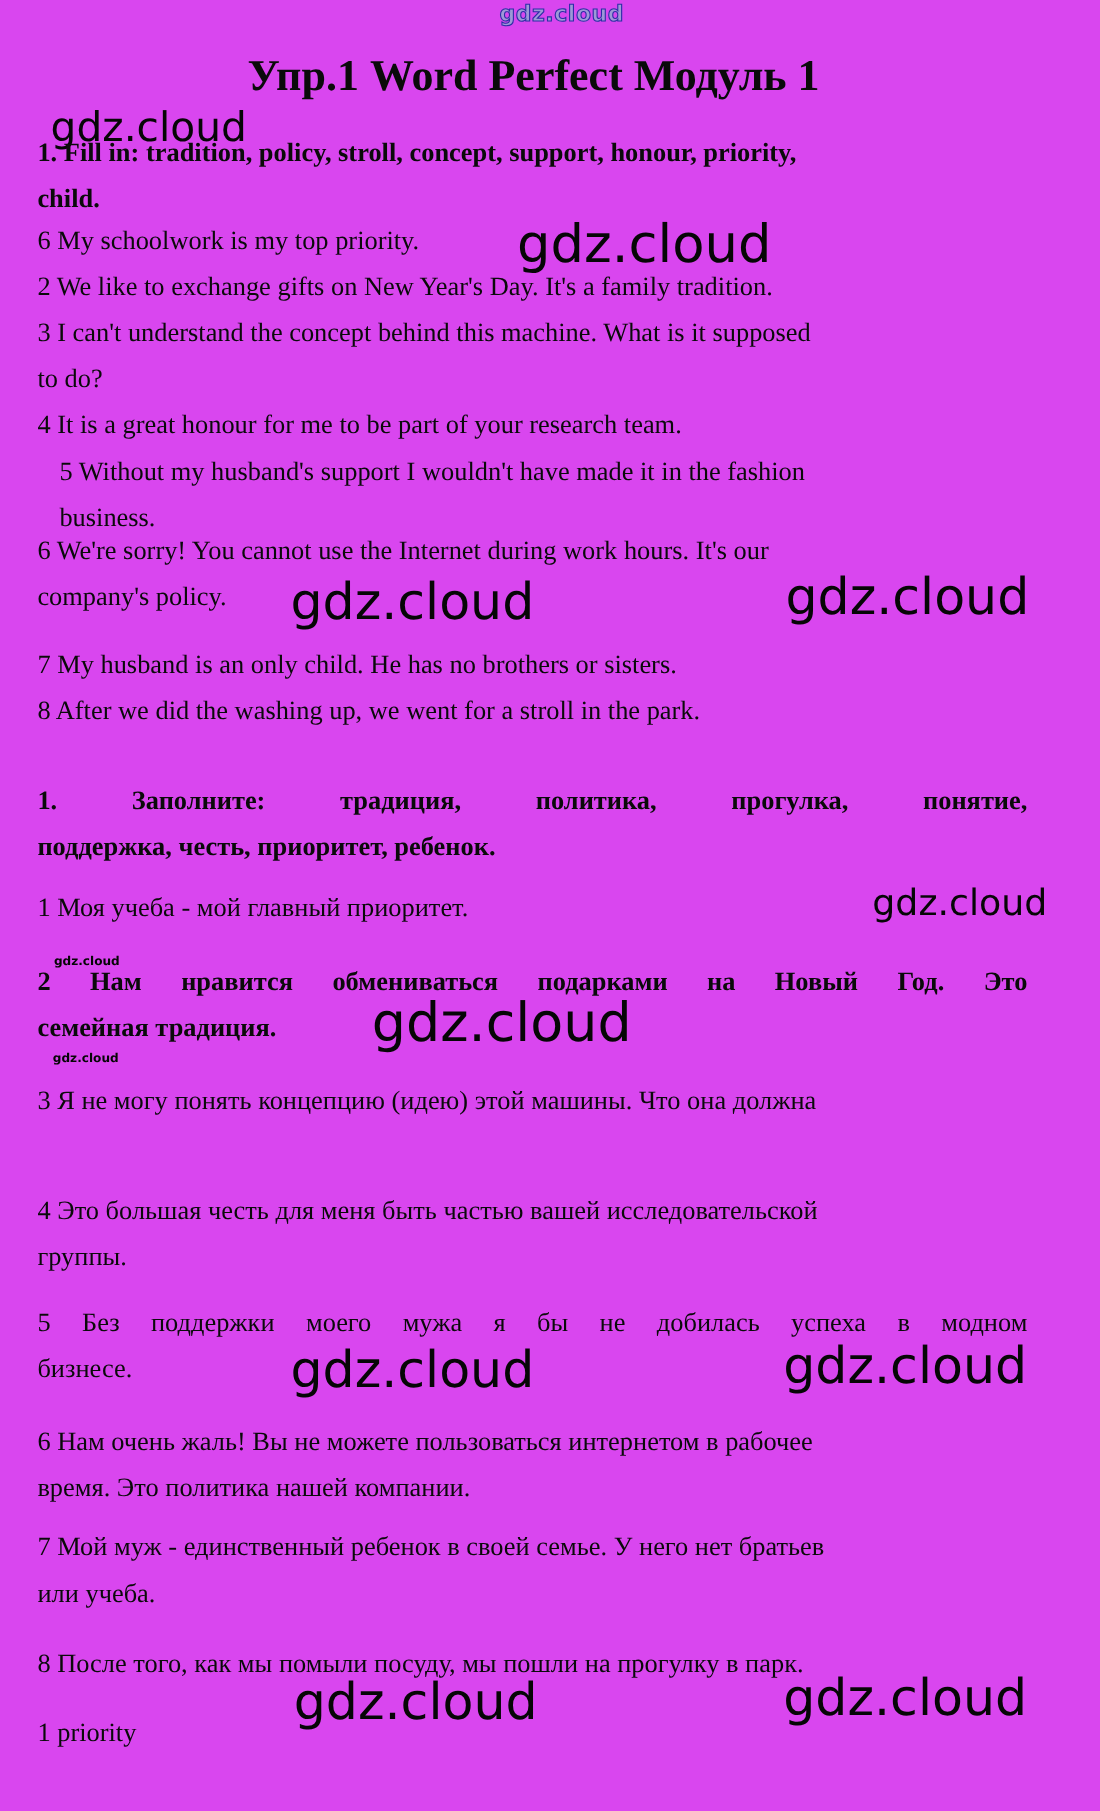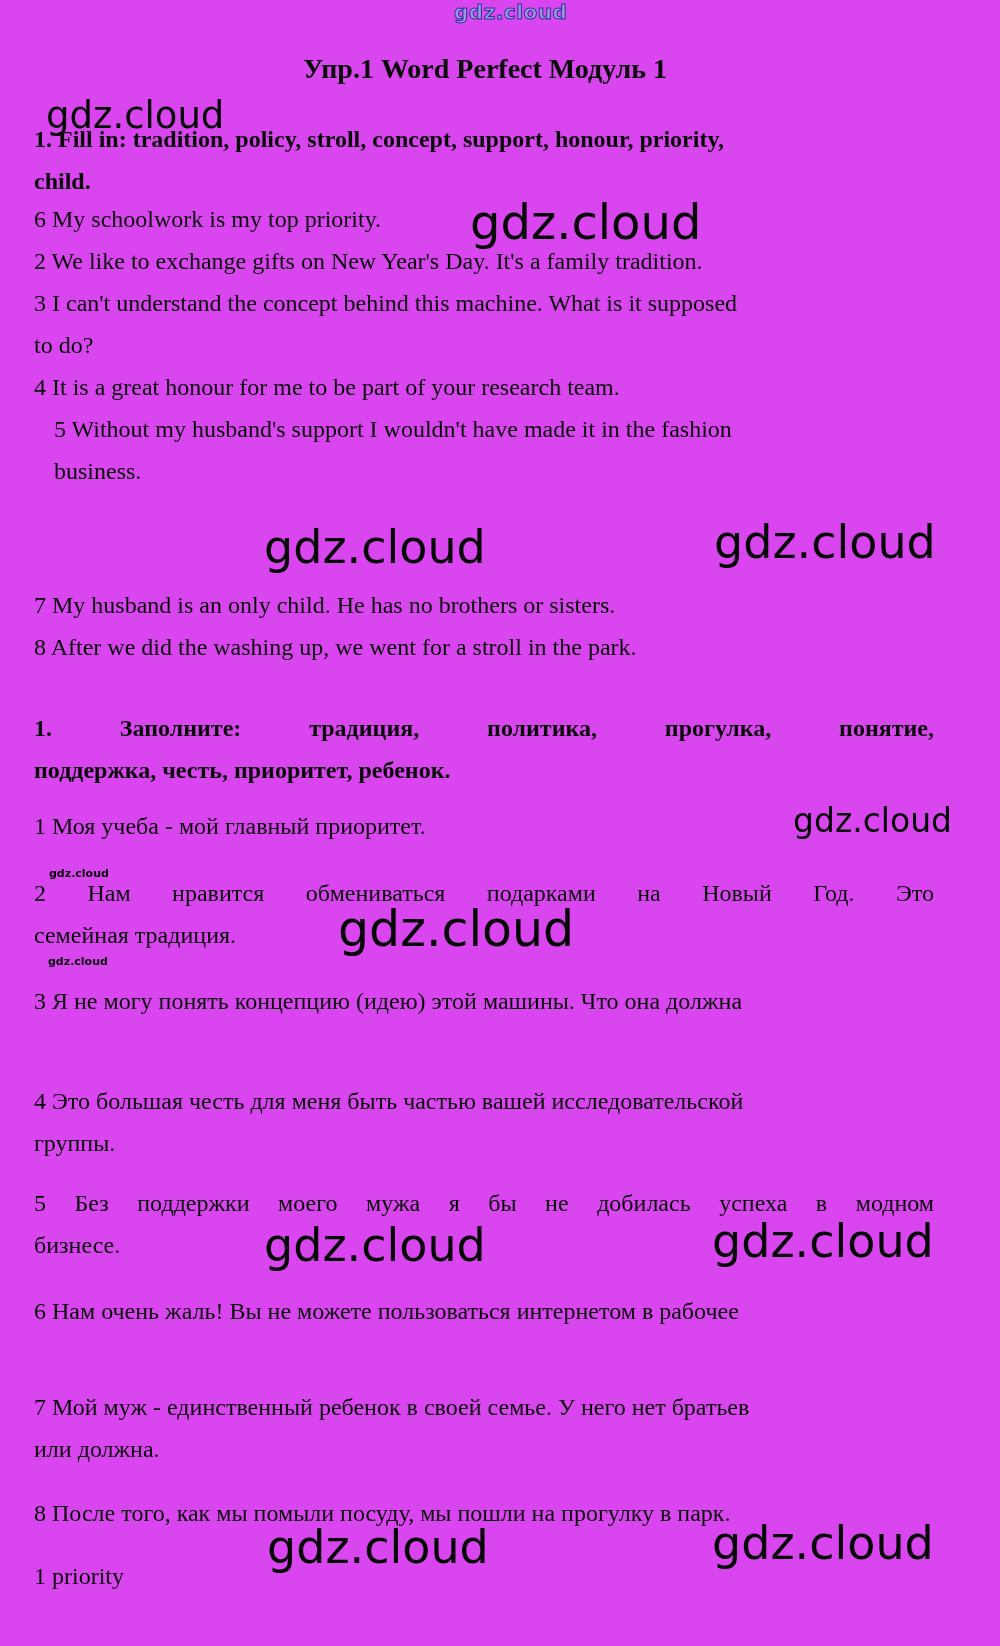--- a/index.html
+++ b/index.html
@@ -3,21 +3,21 @@
 <meta charset="utf-8">
 <style>
   html,body{margin:0;padding:0;background:#ffffff;}
   #page{position:relative;width:1000px;height:1646px;background:#d946ef;overflow:hidden;
         font-family:"Liberation Serif",serif;color:#0a0a0a;}
   .abs{position:absolute;}
   .para{left:34px;width:900px;font-size:24px;line-height:42px;text-align:left;}
   .para .ln{white-space:nowrap;}
   .para .jl{white-space:normal;text-align:justify;text-align-last:justify;}
   .bold{font-weight:bold;}
-  #doc-title{left:0;width:970px;text-align:center;font-size:28px;font-weight:bold;line-height:42px;}
+  #doc-title{left:0;width:970px;text-align:center;font-size:40px;font-weight:bold;line-height:42px;}
   .wm{position:absolute;font-family:"DejaVu Sans",sans-serif;color:#060606;line-height:1;white-space:nowrap;}
   .wm-big{font-size:46px;font-weight:500;}
   .wm-tiny{font-size:11px;font-weight:700;}
   #wm-top{font-size:20px;font-weight:700;letter-spacing:0.5px;color:rgba(255,255,255,0.15);
           -webkit-text-stroke:1px #2d2da6;text-shadow:0 0 1px #8a8ad0;}
 </style>
 </head>
 <body>
 
 <div id="page">
@@ -53,56 +53,61 @@
     <div class="ln">3 I can't understand the concept behind this machine. What is it supposed</div>
     <div class="ln">to do?</div>
   </div>
   <div class="abs para" style="top:366px;">
     <div class="ln">4 It is a great honour for me to be part of your research team.</div>
   </div>
   <div class="abs para" style="top:408px;margin-left:20px;">
     <div class="ln">5 Without my husband's support I wouldn't have made it in the fashion</div>
     <div class="ln">business.</div>
   </div>
+  <div class="abs para" style="top:480px;">
+    <div class="ln">6 We're sorry!  You cannot use the Internet during work hours. It's our</div>
+    <div class="ln">company's policy.</div>
+  </div>
   <div class="abs para" style="top:584px;">
     <div class="ln">7 My husband is an only child. He has no brothers or sisters.</div>
   </div>
   <div class="abs para" style="top:626px;">
     <div class="ln">8 After we did the washing up, we went for a stroll in the park.</div>
   </div>
 
   <div class="abs para bold" style="top:707px;">
     <div class="jl">1. Заполните: традиция, политика, прогулка, понятие,</div>
     <div class="ln">поддержка, честь, приоритет, ребенок.</div>
   </div>
 
   <div class="abs para" style="top:805px;">
     <div class="ln">1 Моя учеба - мой главный приоритет.</div>
   </div>
-  <div class="abs para" style="top:872px;">
+  <div class="abs para" style="top:872px;font-weight:bold;">
     <div class="jl">2 Нам нравится обмениваться подарками на Новый Год. Это</div>
     <div class="ln">семейная традиция.</div>
   </div>
   <div class="abs para" style="top:980px;">
     <div class="ln">3 Я не могу понять концепцию (идею) этой машины. Что она должна</div>
   </div>
   <div class="abs para" style="top:1080px;">
     <div class="ln">4 Это большая честь для меня быть частью вашей исследовательской</div>
     <div class="ln">группы.</div>
   </div>
   <div class="abs para" style="top:1182px;">
     <div class="jl">5 Без поддержки моего мужа я бы не добилась успеха в модном</div>
     <div class="ln">бизнесе.</div>
   </div>
   <div class="abs para" style="top:1290px;">
     <div class="ln">6 Нам очень жаль! Вы не можете пользоваться интернетом в рабочее</div>
+    <div class="ln">время. Это политика нашей компании.</div>
   </div>
   <div class="abs para" style="top:1386px;">
     <div class="ln">7 Мой муж - единственный ребенок в своей семье. У него нет братьев</div>
-    <div class="ln">или должна.</div>
+    <div class="ln">или учеба.</div>
   </div>
   <div class="abs para" style="top:1492px;">
     <div class="ln">8 После того, как мы помыли посуду, мы пошли на прогулку в парк.</div>
   </div>
 
   <div class="abs para" style="top:1555px;">
     <div class="ln">1 priority</div>
   </div>
 
 </div>

